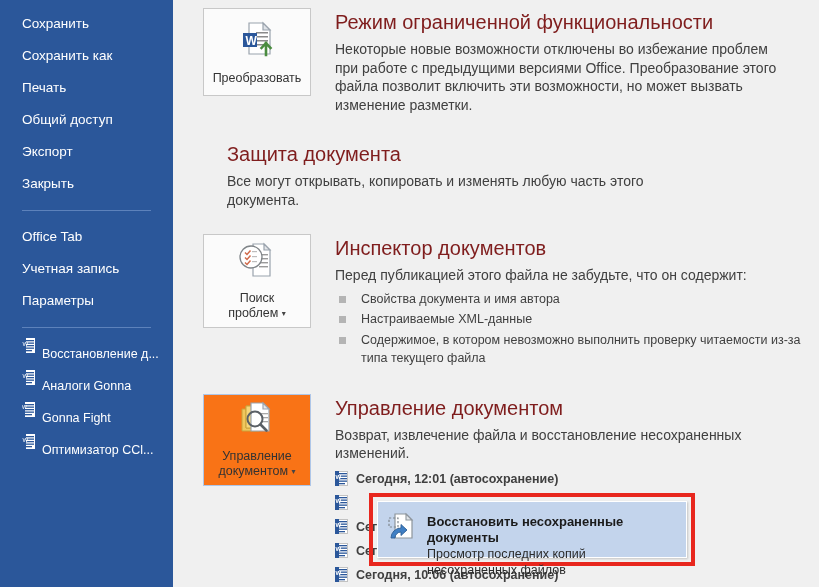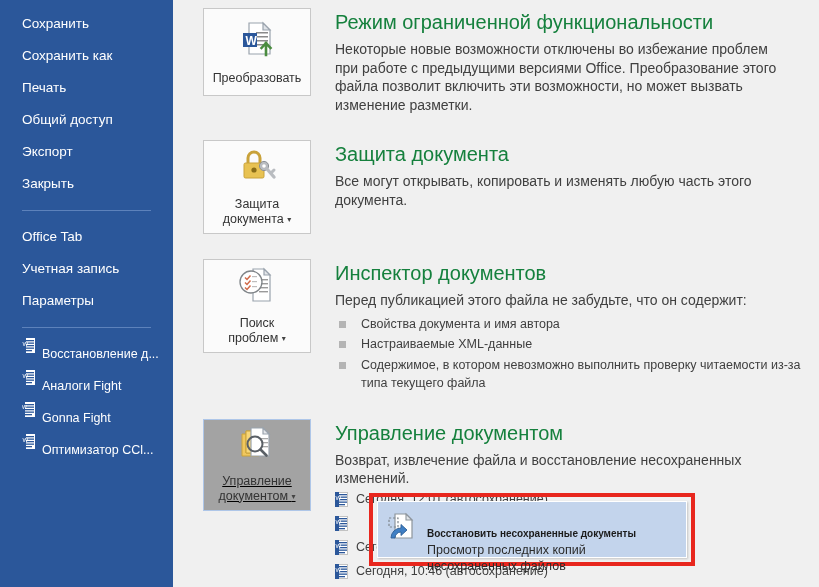--- a/index.html
+++ b/index.html
@@ -72,34 +72,34 @@
     background: #fbfbfb;
     display: flex;
     flex-direction: column;
     align-items: center;
     justify-content: center;
     box-sizing: border-box;
     cursor: pointer;
     flex: 0 0 108px;
     padding: 6px 2px;
   }
-  .bigbtn.active { background: #a3a3a3; border-color: #aec6e8; text-decoration: underline; }
+  .bigbtn.active { background: #f97316; border-color: #aec6e8; }
   .bigbtn .blabel {
     margin-top: 8px;
     font-size: 12.5px;
     color: #333333;
     text-align: center;
     line-height: 15px;
   }
   .caret { font-size: 8px; color: #444; vertical-align: middle; }
 
   .sectext { padding-left: 24px; padding-top: 2px; }
   .sectitle {
     font-size: 20px;
-    color: #15803d;
+    color: #7f1d1d;
     font-weight: normal;
     margin: 0 0 5px 0;
     line-height: 25px;
   }
   .secdesc {
     font-size: 14px;
     color: #404040;
     line-height: 18.5px;
     margin: 0;
     max-width: 452px;
@@ -119,26 +119,27 @@
     position: absolute;
     left: 4px; top: 6px;
     width: 7px; height: 7px;
     background: #b4b4b4;
   }
 
   
   .verlist { margin-top: 4px; }
   .veritem {
     display: flex;
-    align-items: flex-start;
+    align-items: center;
     height: 24px;
     font-size: 12.5px;
     color: #404040;
     cursor: pointer;
     white-space: nowrap;
+    font-weight: bold;
   }
   .veritem .vlabel { margin-left: 8px; }
 
   
   #sec-compat { margin-top: 8px; }
   #sec-protect { margin-top: 26px; }
   #sec-inspect { margin-top: 25px; }
   #sec-manage { margin-top: 24px; }
 
   
@@ -159,25 +160,25 @@
     border: 1px solid #ffffff;
     box-sizing: border-box;
     display: flex;
     align-items: flex-start;
     padding: 8px 8px 8px 8px;
     box-shadow: 1px 1px 2px rgba(0,0,0,0.18);
     cursor: pointer;
   }
   .flyout-icon { flex: 0 0 32px; margin-right: 9px; margin-top: 1px; }
   .flyout-title {
-    font-size: 10px;
+    font-size: 13px;
     font-weight: bold;
     color: #1b1b1b;
     line-height: 16px;
-    margin: 16px 0 1px 0;
+    margin: 4px 0 1px 0;
   }
   .flyout-sub {
     font-size: 12.5px;
     color: #2b2b2b;
     line-height: 15.5px;
     margin: 0;
   }
 </style>
 </head>
 <body>
@@ -224,21 +225,21 @@
           <rect x="0.5" y="0.5" width="12" height="14" fill="#ffffff" stroke="#ffffff"></rect>
           <rect x="4" y="2" width="8" height="1.3" fill="#2b579a"></rect>
           <rect x="4" y="4.5" width="8" height="1.3" fill="#2b579a"></rect>
           <rect x="4" y="7" width="8" height="1.3" fill="#2b579a"></rect>
           <rect x="4" y="9.5" width="8" height="1.3" fill="#2b579a"></rect>
           <rect x="4" y="12" width="6" height="1.3" fill="#2b579a"></rect>
           <rect x="0" y="0" width="4" height="15" fill="#2b579a"></rect>
           <text x="0.6" y="8" font-size="6" fill="#ffffff" font-family="Liberation Sans, sans-serif">W</text>
         </svg>
       </span>
-      <span class="flabel">Аналоги Fight</span>
+      <span class="flabel">Аналоги Gonna</span>
     </div>
 
 
     <div class="file-item">
       <span>
         <svg class="wordmini" viewBox="0 0 13 15">
           <rect x="0.5" y="0.5" width="12" height="14" fill="#ffffff" stroke="#ffffff"></rect>
           <rect x="3" y="2" width="9" height="1.3" fill="#2b579a"></rect>
           <rect x="3" y="4.5" width="9" height="1.3" fill="#2b579a"></rect>
           <rect x="3" y="7" width="9" height="1.3" fill="#2b579a"></rect>
@@ -287,38 +288,20 @@
         </span>
         <span class="blabel">Преобразовать</span>
       </div>
       <div class="sectext">
         <h2 class="sectitle">Режим ограниченной функциональности</h2>
         <p class="secdesc">Некоторые новые возможности отключены во избежание проблем при работе с предыдущими версиями Office. Преобразование этого файла позволит включить эти возможности, но может вызвать изменение разметки.</p>
       </div>
     </div>
 
     <div class="section" id="sec-protect">
-      <div class="bigbtn">
-        <span>
-          <svg width="40" height="38" viewBox="0 0 40 38">
-            <path d="M11 16 v-5 a6 6 0 0 1 12 0 v5" fill="none" stroke="#c9a23a" stroke-width="3"></path>
-            <rect x="7" y="16" width="20" height="15" rx="1.5" fill="#e8c252" stroke="#c9a23a" stroke-width="1"></rect>
-            <circle cx="17" cy="23" r="2.6" fill="#8a6d18"></circle>
-            <circle cx="27" cy="19" r="4.6" fill="#b9bcc0" stroke="#8c9096" stroke-width="1"></circle>
-            <circle cx="27" cy="19" r="1.8" fill="#ffffff"></circle>
-            <path d="M30 22 l7 8" stroke="#b9bcc0" stroke-width="3.4" stroke-linecap="round"></path>
-            <path d="M34 26 l3 -3" stroke="#b9bcc0" stroke-width="3" stroke-linecap="round"></path>
-          </svg>
-        </span>
-        <span class="blabel">
-          <span>Защита</span><br>
-          <span>документа</span>
-          <span class="caret">▾</span>
-        </span>
-      </div>
       <div class="sectext">
         <h2 class="sectitle">Защита документа</h2>
         <p class="secdesc">Все могут открывать, копировать и изменять любую часть этого документа.</p>
       </div>
     </div>
 
     <div class="section" id="sec-inspect">
       <div class="bigbtn">
         <span>
           <svg width="40" height="38" viewBox="0 0 40 38">

